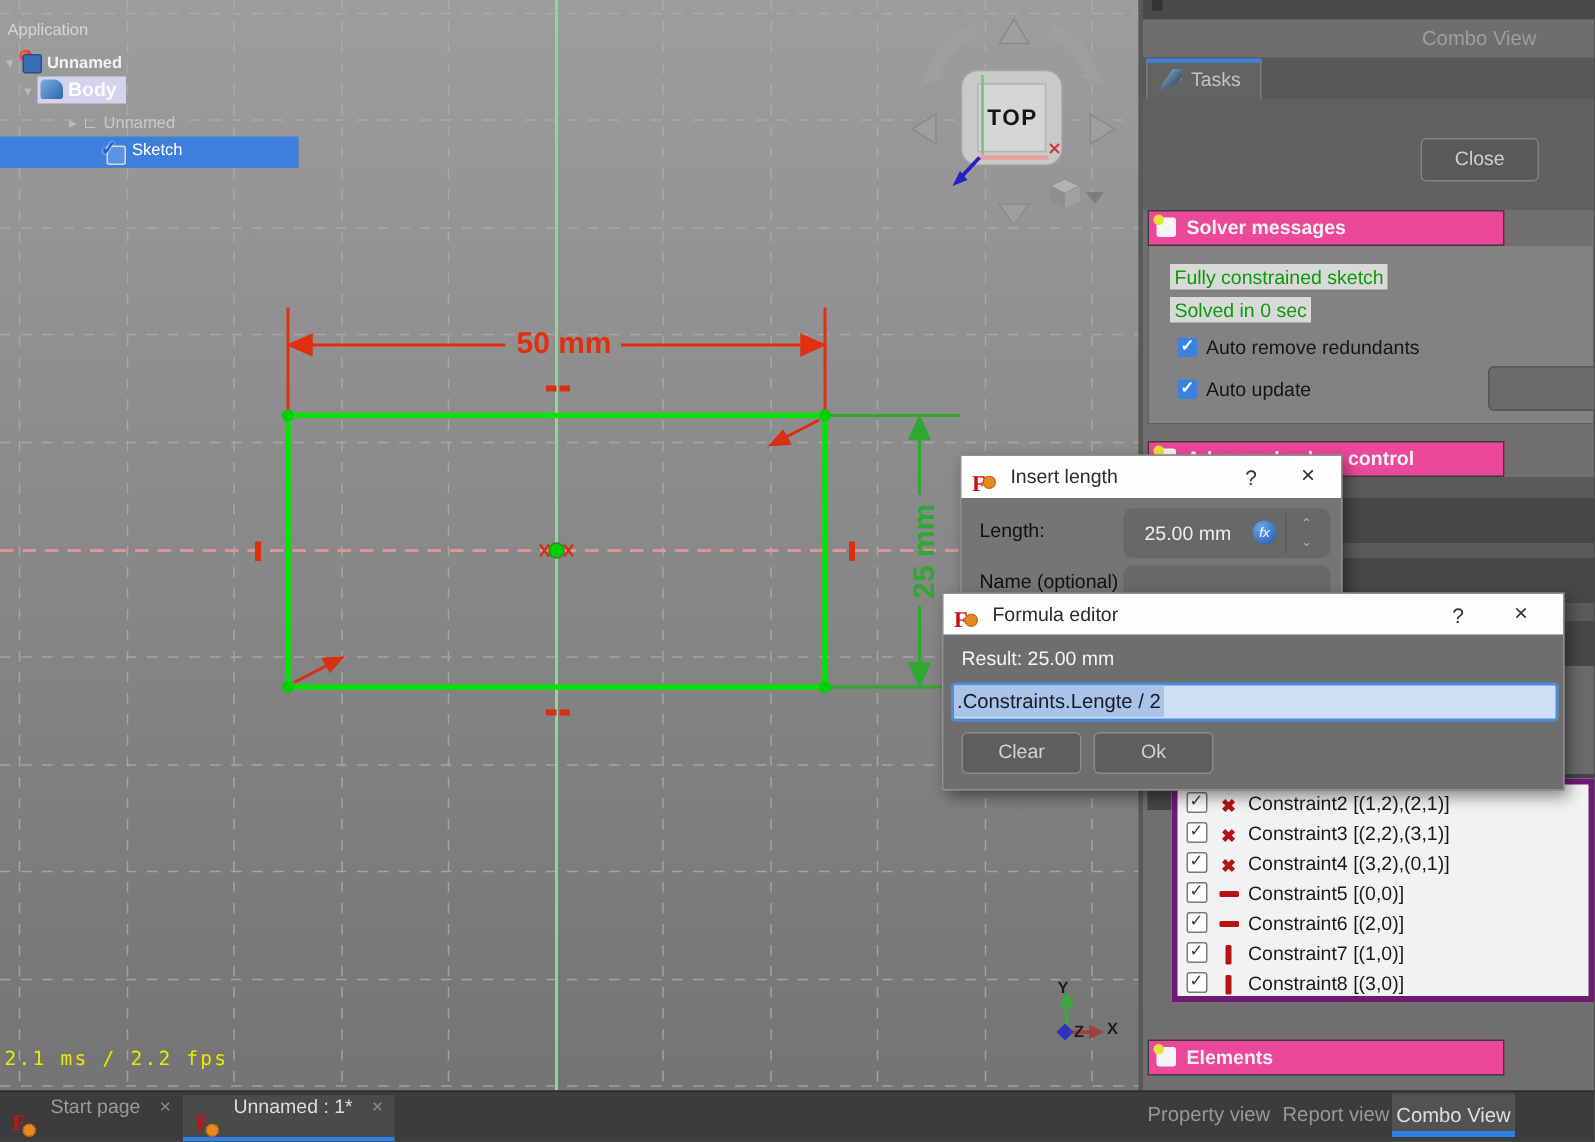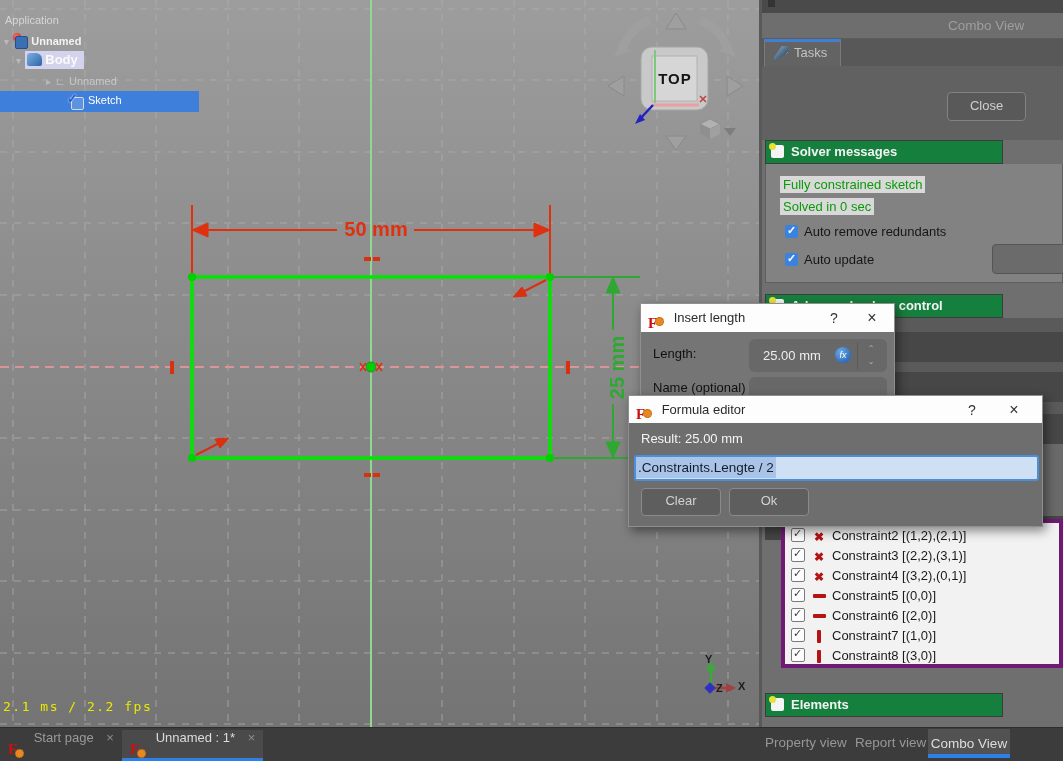--- a/index.html
+++ b/index.html
@@ -35,21 +35,21 @@
   
   #panel{left:762px;top:0;width:301px;height:727px;background:#6f6f6f;overflow:hidden;}
   #panel-topstrip{left:0;top:0;width:301px;height:13px;background:#4a4a4a;}
   #panel-notch{left:6px;top:0;width:7px;height:7px;background:#343434;}
   #panel-title{left:0;top:13px;width:301px;height:26px;background:#6e6e6e;border-bottom:1px solid #5c5c5c;color:#9e9e9e;font-size:13.5px;line-height:26px;padding-left:186px;box-sizing:border-box;}
   #tasks-row{left:0;top:39px;width:301px;height:27px;background:#585858;}
   #tab-tasks{left:2px;top:0px;width:77px;height:27px;background:#636363;border-top:3px solid #3f7fd4;border-left:1px solid #7b7b7b;border-right:1px solid #7b7b7b;box-sizing:border-box;color:#c3c3c3;line-height:22px;}
   .pencil-icon{display:inline-block;width:14px;height:14px;margin:0 6px 0 9px;vertical-align:-3px;background:linear-gradient(135deg,#9ab4cc 0%,#3a5a78 70%,#e8e8e8 72%);clip-path:polygon(100% 0,100% 45%,20% 100%,0 100%,0 80%,55% 0);}
   #tasks-body{left:0;top:66px;width:301px;height:74px;background:#616161;}
   #btn-close{left:185px;top:26px;width:77px;height:27px;background:#595959;border:1px solid #828282;border-radius:4px;color:#cfcfcf;text-align:center;line-height:25px;}
-  .section-hdr{width:238px;height:24px;background:#15803d;border:1px solid #3d3d3d;box-sizing:border-box;color:#f2f2f2;font-weight:bold;line-height:22px;}
+  .section-hdr{width:238px;height:24px;background:#ec4899;border:1px solid #3d3d3d;box-sizing:border-box;color:#f2f2f2;font-weight:bold;line-height:22px;}
   .hdr-icon{display:inline-block;width:13px;height:13px;background:#f4f4f4;border-radius:2px;margin:0 7px 0 5px;vertical-align:-2px;position:relative;}
   .hdr-icon::after{content:"";position:absolute;left:-2px;top:-2px;width:7px;height:7px;border-radius:50%;background:#e8e13a;}
   #solver-hdr{left:3px;top:140px;}
   #solver-body{left:3px;top:164px;width:298px;height:119px;background:#828282;border:1px solid #5f5f5f;border-top:none;box-sizing:border-box;padding-left:36px;}
   .solver-msg{display:inline-block;background:#d9d9d9;color:#0a9a0a;font-size:13px;padding:1px 3px;}
   #solver-msg1{left:14px;top:12px;}
   #solver-msg2{left:14px;top:34px;}
   .cb-blue{display:inline-block;width:13px;height:13px;background:#3a82e0;border-radius:2px;position:relative;}
   .cb-blue::after{content:"✓";position:absolute;left:2px;top:-1px;color:#fff;font-size:11px;font-weight:bold;}
   .cb-row{color:#161616;}

